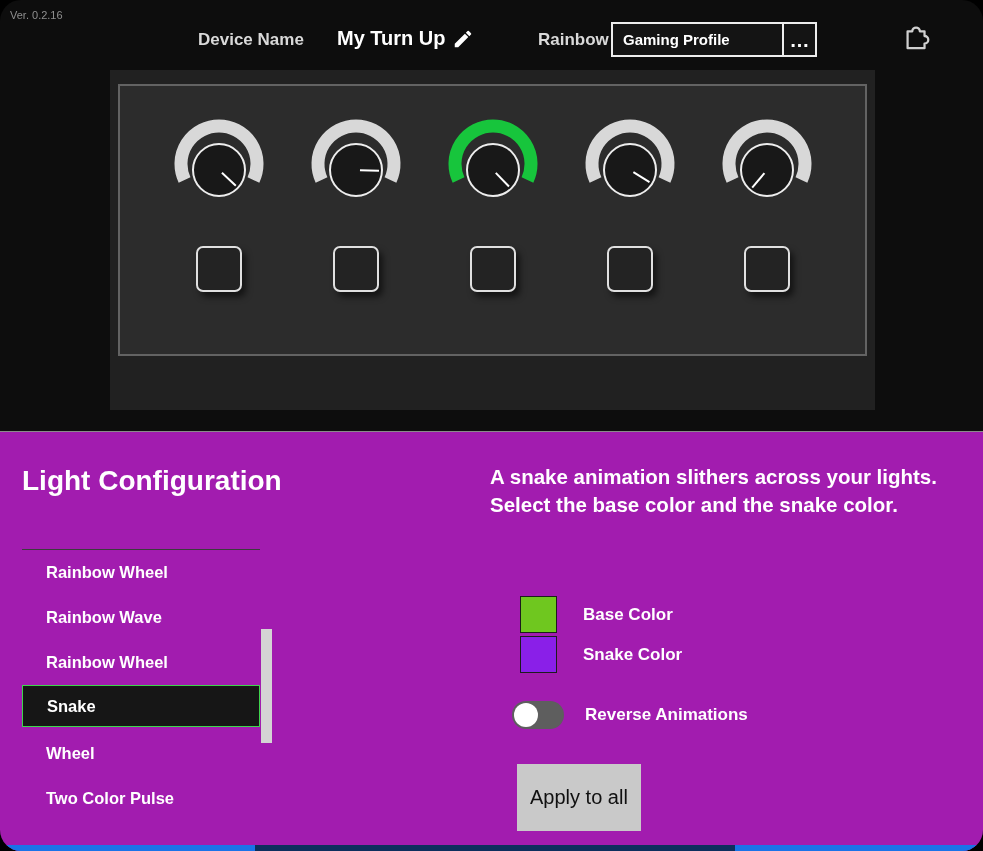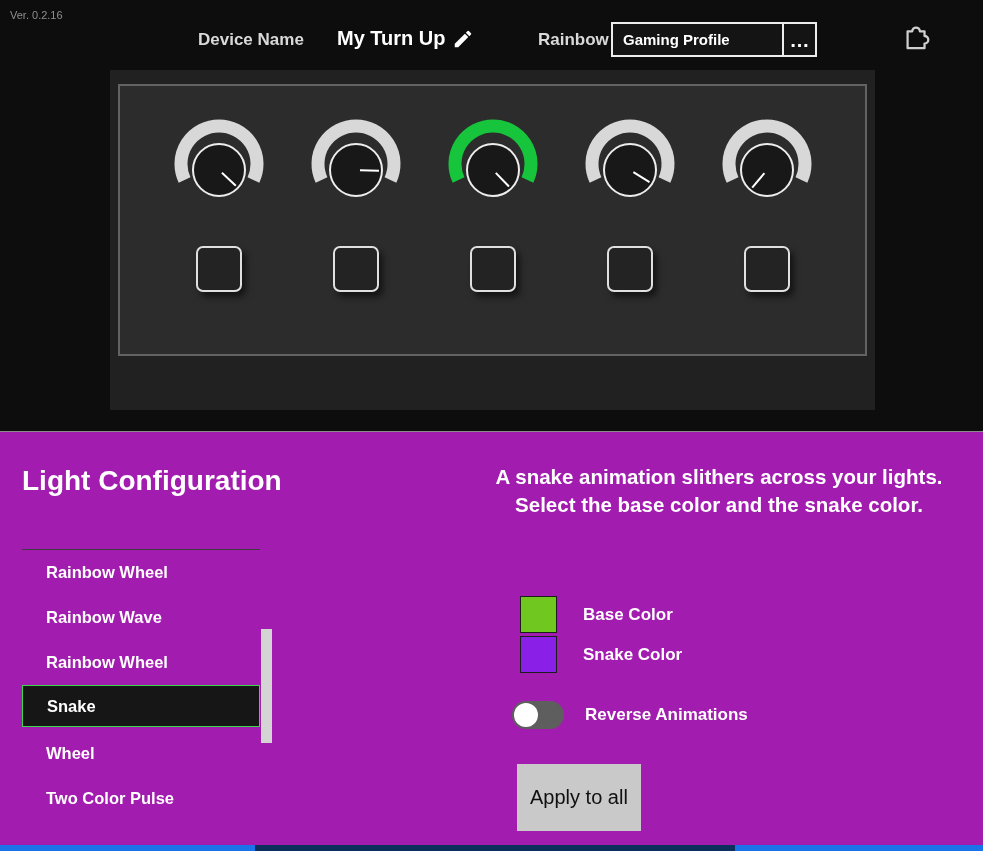--- a/index.html
+++ b/index.html
@@ -1,17 +1,17 @@
 <!DOCTYPE html>
 <html><head>
 <meta charset="utf-8">
 <style>
   html,body{margin:0;padding:0;background:#000;}
   .stage{position:relative;width:983px;height:851px;background:#0d0d0d;overflow:hidden;
-         font-family:"Liberation Sans","DejaVu Sans",sans-serif;}
+         font-family:"Liberation Sans","DejaVu Sans",sans-serif;border-radius:21px;}
 
   
   .ver{position:absolute;left:10px;top:9px;font-size:11px;color:#8f8f8f;}
   .dev-label{position:absolute;left:198px;top:30px;font-size:17px;font-weight:700;color:#d9d9d9;}
   .dev-name{position:absolute;left:337px;top:27px;font-size:20px;font-weight:700;color:#fff;}
   .edit-icon{position:absolute;left:452px;top:28px;width:22px;height:22px;cursor:pointer;}
   .profile-label{position:absolute;left:538px;top:30px;font-size:17px;font-weight:700;color:#d9d9d9;}
   .profile-dd{position:absolute;left:611px;top:22px;width:196px;height:35px;border:2px solid #ededed;
               background:#141414;display:flex;align-items:center;justify-content:space-between;
               padding:0 10px;box-sizing:border-box;color:#fff;font-weight:700;font-size:15px;cursor:pointer;}
@@ -38,21 +38,21 @@
   .lc-divider{position:absolute;left:22px;top:117px;width:238px;height:1px;background:#3c3c3c;}
   .lc-list{position:absolute;left:22px;top:118px;width:238px;}
   .lc-item{height:45px;display:flex;align-items:center;padding-left:24px;color:#fff;
            font-size:16.5px;font-weight:700;box-sizing:border-box;cursor:pointer;}
   .lc-section{height:38px;background:#333333;color:#cfcfcf;padding-left:8px;font-size:16.5px;
               font-weight:700;display:flex;align-items:center;box-sizing:border-box;}
   .lc-item.selected{height:42px;border:1px solid #3fd64d;background:#161616;margin-bottom:4px;}
   .lc-scrollbar{position:absolute;left:261px;top:197px;width:11px;height:114px;background:#d4d4d4;cursor:pointer;}
 
   .detail-desc{position:absolute;left:490px;top:31px;width:458px;font-size:20.5px;font-weight:600;
-               color:#fff;line-height:1.38;text-align:center;}
+               color:#fff;line-height:1.38;}
   .swatch{position:absolute;left:520px;width:37px;height:37px;border:1px solid #1c1c1c;box-sizing:border-box;cursor:pointer;}
   .swatch-base{top:164px;}
   .swatch-snake{top:204px;}
   .swatch-label{position:absolute;left:583px;font-size:17px;font-weight:700;color:#fff;}
   .lbl-base{top:173px;}
   .lbl-snake{top:213px;}
   .toggle{position:absolute;left:512px;top:269px;width:52px;height:28px;border-radius:14px;
           background:#5e5e5e;cursor:pointer;}
   .toggle-knob{position:absolute;left:2px;top:2px;width:24px;height:24px;border-radius:50%;background:#fff;}
   .toggle-label{position:absolute;left:585px;top:273px;font-size:17px;font-weight:700;color:#fff;}

